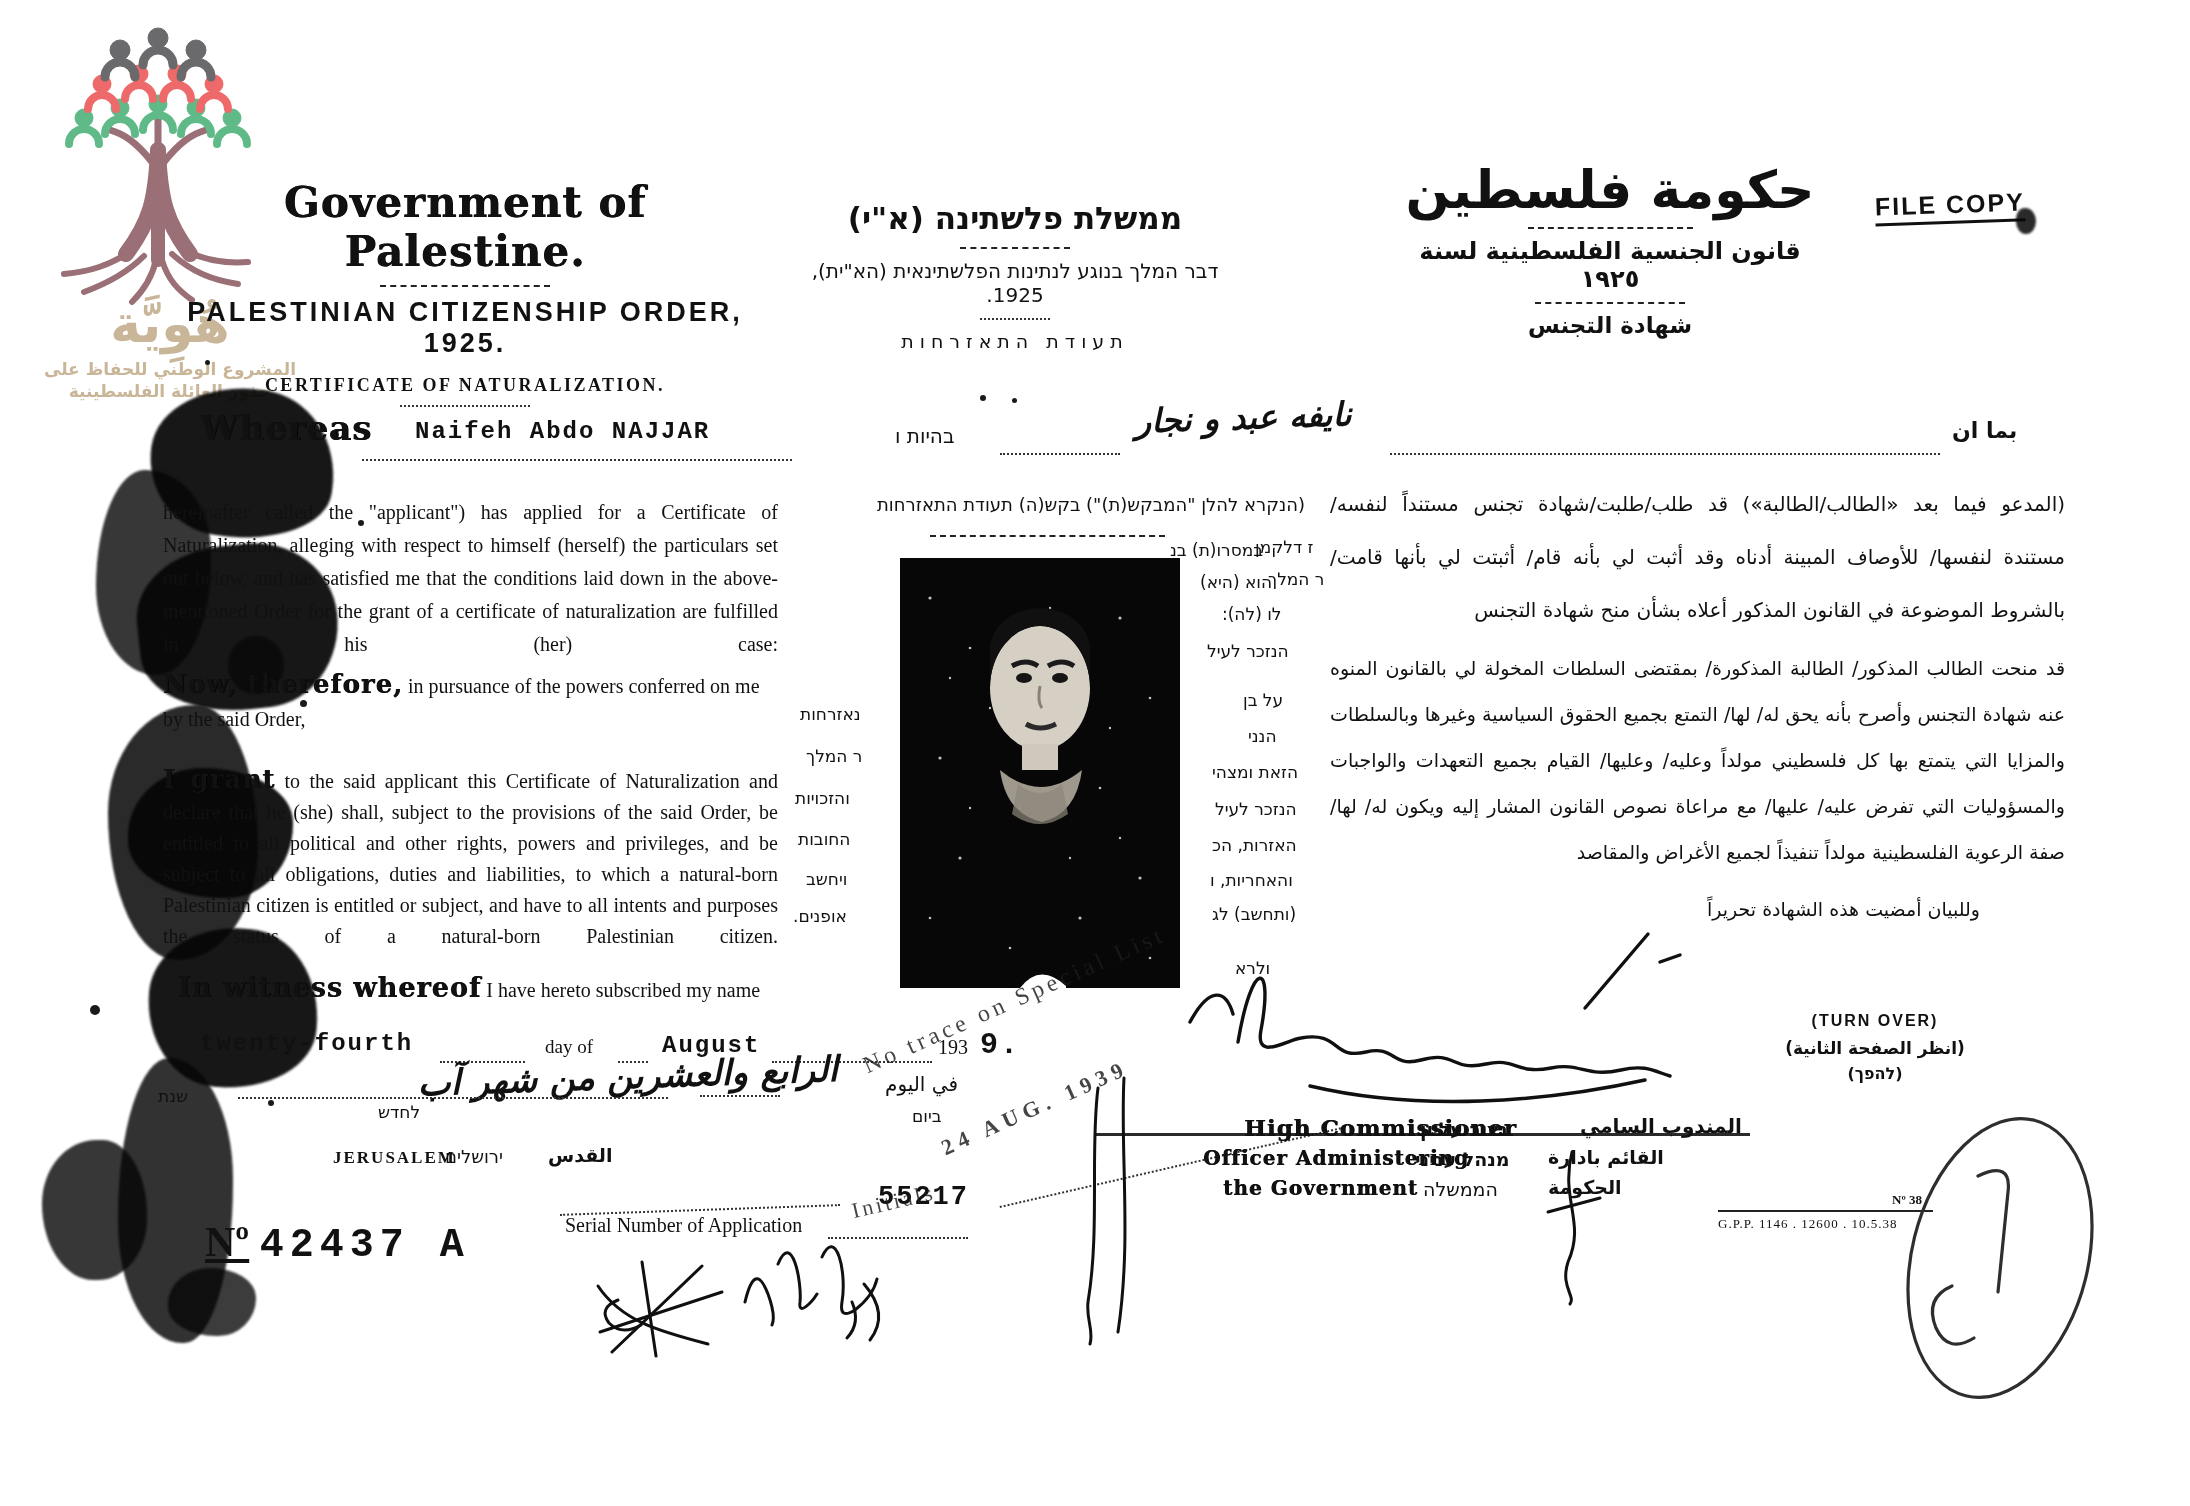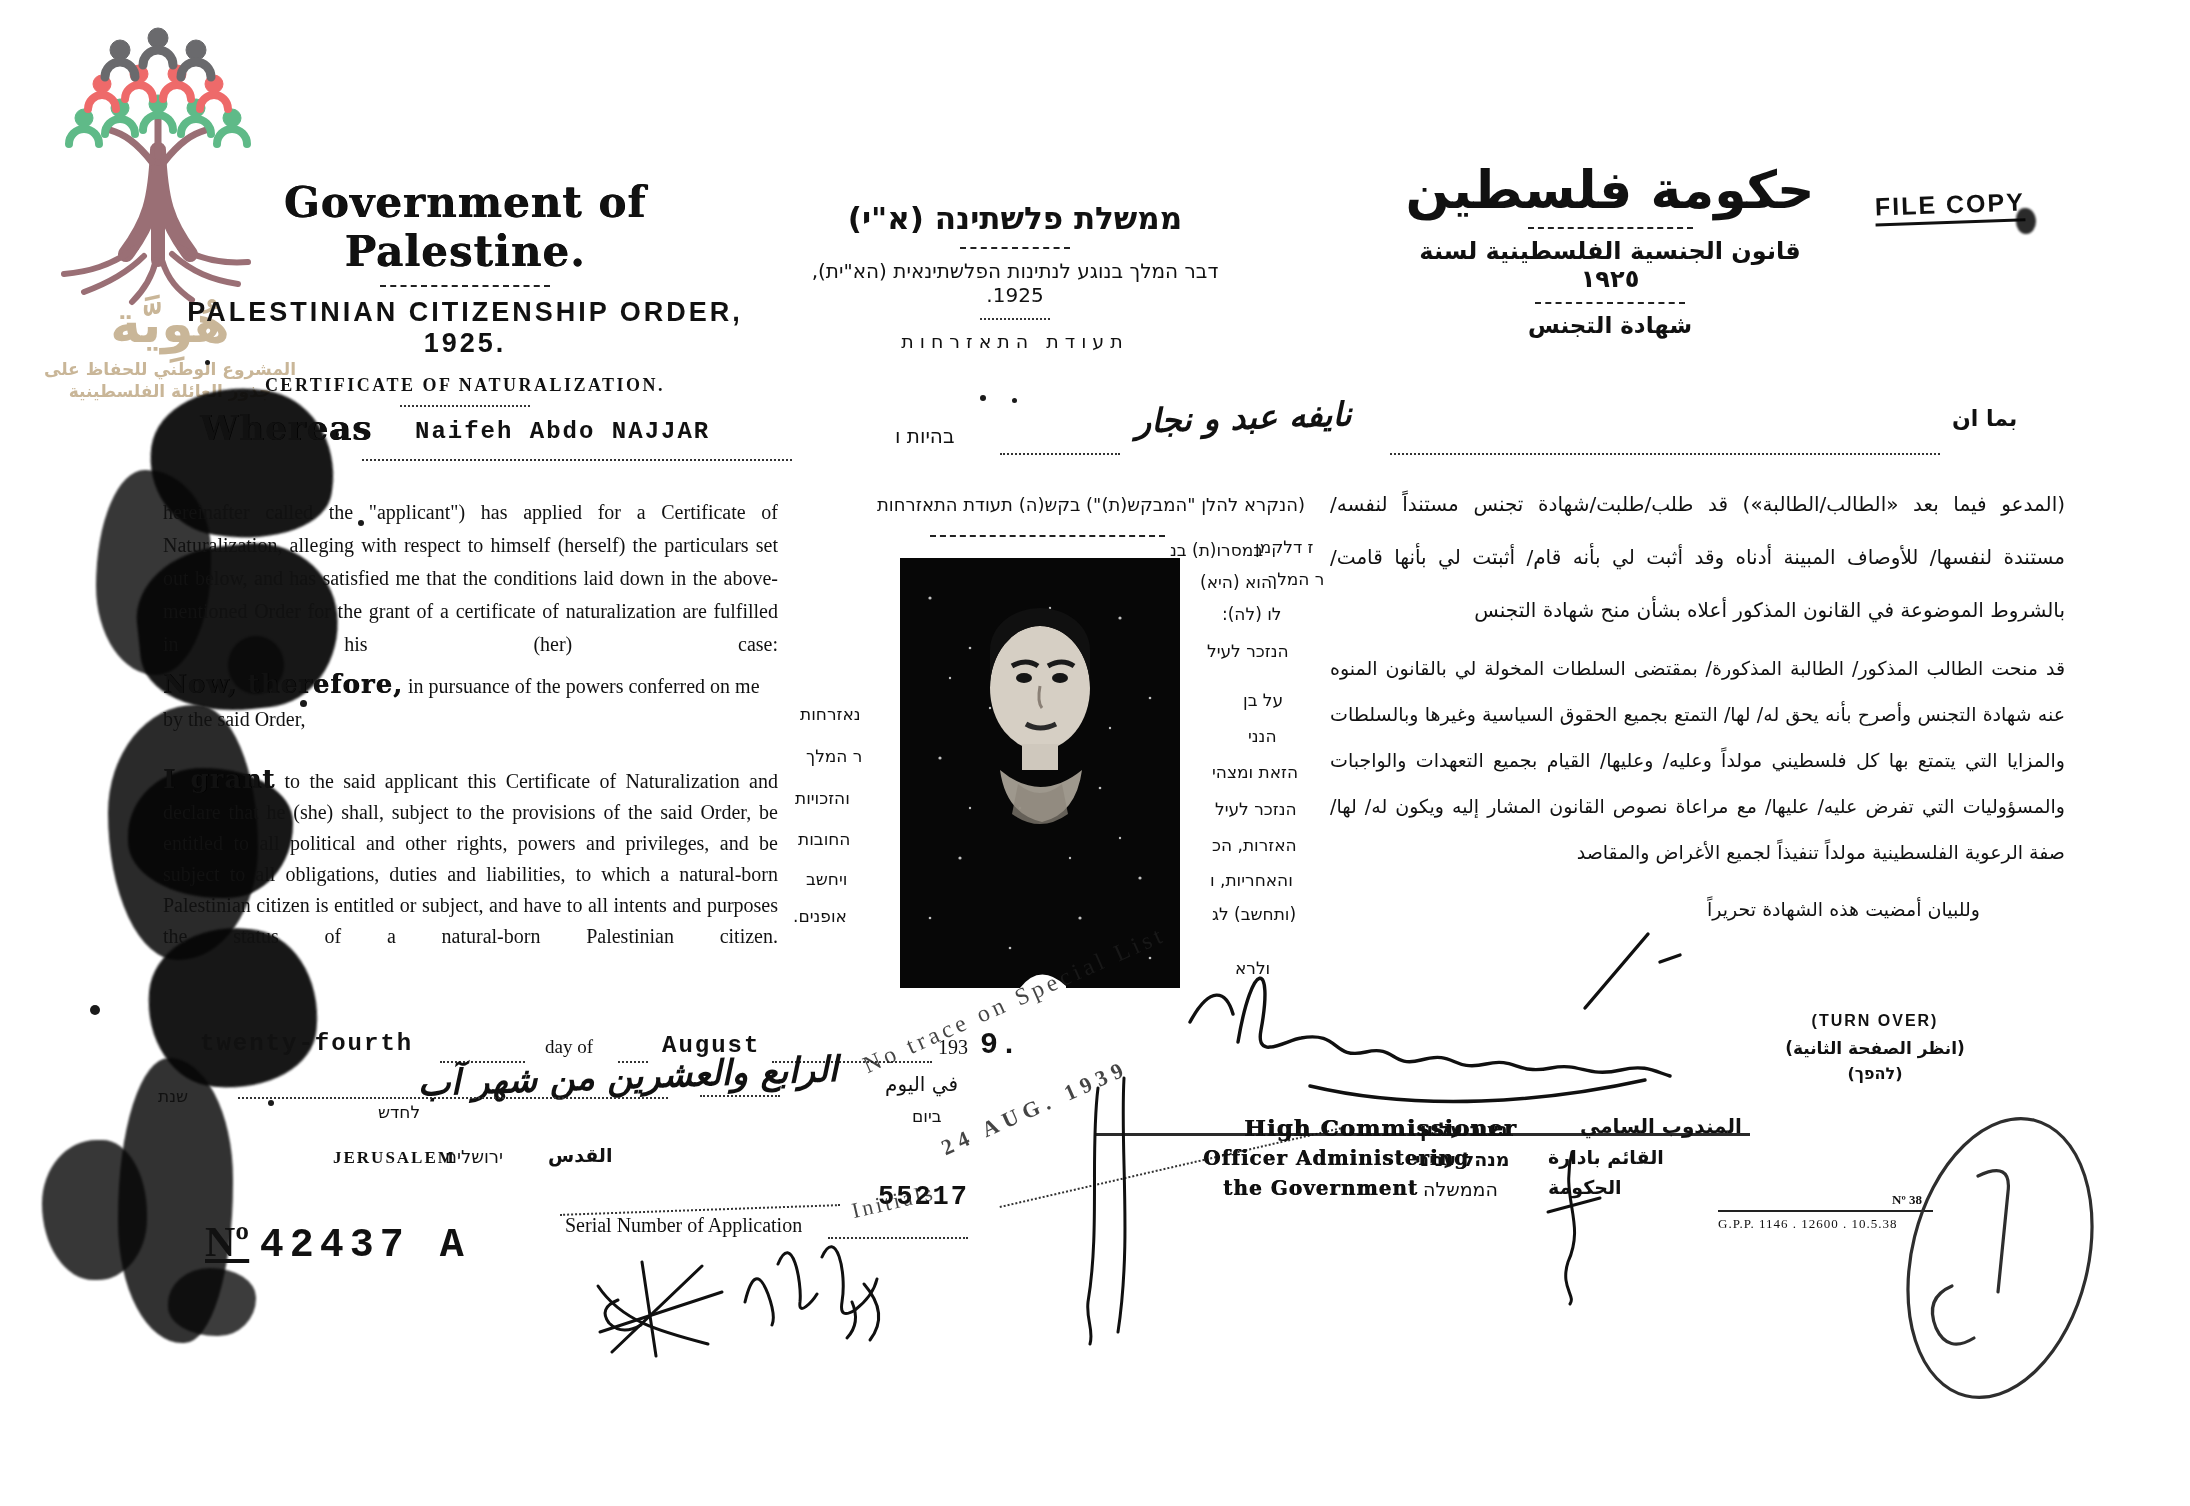--- a/index.html
+++ b/index.html
@@ -150,32 +150,35 @@
   <div class="abs sans" style="left:1875px;top:190px;transform:rotate(-2deg);font-size:25px;font-weight:bold;letter-spacing:2px;border-bottom:3px solid #111;padding-bottom:2px;">FILE COPY</div>
   <div class="blob" style="left:2016px;top:208px;width:20px;height:26px;border-radius:45% 55% 50% 50%;opacity:.85;"></div>
 
   <div class="abs blackletter" style="left:200px;top:408px;font-size:34px;">Whereas</div>
   <div class="abs typed" style="left:415px;top:418px;font-size:24px;">Naifeh Abdo NAJJAR</div>
   <div class="abs dotted" style="left:362px;top:458px;width:430px;"></div>
   <div class="abs uni rtl" style="left:895px;top:424px;font-size:20px;">בהיות ו</div>
   <div class="abs dotted" style="left:1000px;top:452px;width:120px;"></div>
   <div class="abs uni rtl" style="left:1135px;top:398px;font-size:33px;font-weight:bold;font-style:italic;transform:rotate(-2deg);">نايفه عبد و نجار</div>
   <div class="abs dotted" style="left:1390px;top:452px;width:550px;"></div>
-  <div class="abs uni rtl" style="left:1952px;top:406px;font-size:22px;font-weight:bold;text-align:right;">بما ان</div>
+  <div class="abs uni rtl" style="left:1952px;top:418px;font-size:22px;font-weight:bold;text-align:right;">بما ان</div>
 
   <div class="abs serif just" style="left:163px;top:496px;width:615px;font-size:20px;line-height:33px;">hereinafter called the "applicant") has applied for a Certificate of Naturalization, alleging with respect to himself (herself) the particulars set out below, and has satisfied me that the conditions laid down in the above-mentioned Order for the grant of a certificate of naturalization are fulfilled in his (her) case:</div>
 
   <div class="abs" style="left:163px;top:668px;width:615px;font-size:20px;line-height:33px;">
     <span class="blackletter" style="font-size:26px;">Now, therefore,</span><span class="serif"> in pursuance of the powers conferred on me by the said Order,</span>
   </div>
 
   <div class="abs serif just" style="left:163px;top:764px;width:615px;font-size:20px;line-height:31px;">
     <span class="blackletter" style="font-size:26px;">I grant</span><span> to the said applicant this Certificate of Naturalization and declare that he (she) shall, subject to the provisions of the said Order, be entitled to all political and other rights, powers and privileges, and be subject to all obligations, duties and liabilities, to which a natural-born Palestinian citizen is entitled or subject, and have to all intents and purposes the status of a natural-born Palestinian citizen.</span>
   </div>
 
+  <div class="abs" style="left:178px;top:972px;width:640px;font-size:20px;">
+    <span class="blackletter" style="font-size:27px;">In witness whereof</span><span class="serif"> I have hereto subscribed my name</span>
+  </div>
 
   <div class="abs uni rtl" style="left:793px;top:494px;width:512px;font-size:18px;white-space:nowrap;">(הנקרא להלן "המבקש(ת)") בקש(ה) תעודת התאזרחות</div>
   <div class="abs dashed" style="left:930px;top:534px;width:235px;"></div>
 
   <div class="abs" style="left:900px;top:558px;width:280px;height:430px;">
     <svg width="280" height="430" viewBox="0 0 280 430">
       <rect width="280" height="430" fill="#070707"></rect>
       <g fill="#ffffff" opacity=".75">
         <circle cx="30" cy="40" r="1.6"></circle>
           <circle cx="70" cy="90" r="1.3"></circle>

